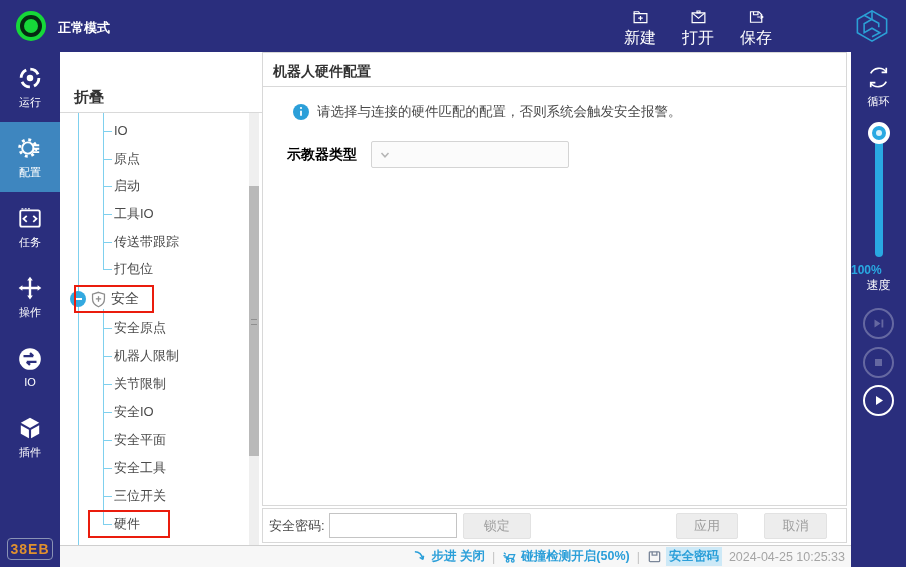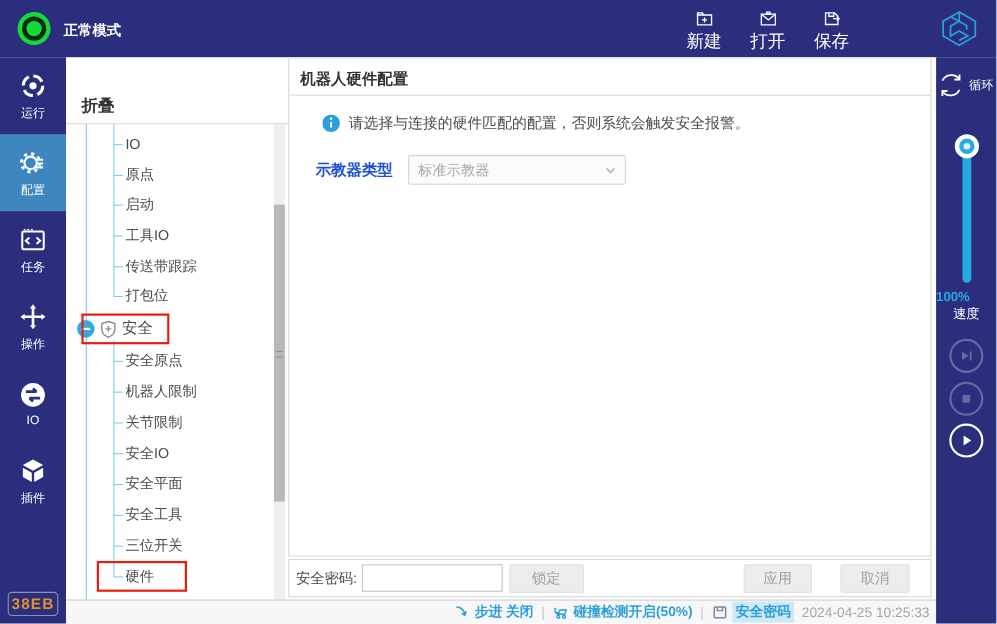--- a/index.html
+++ b/index.html
@@ -52,21 +52,21 @@
   .vsb-arrows { position:absolute; left:0; bottom:2px; width:10px; display:flex; flex-direction:column; align-items:center; gap:2px; }
   .vsb-arrows svg { width:9px; height:9px; cursor:pointer; }
 
   
   .main-card { position:absolute; left:262px; top:52px; width:585px; height:454px; background:#fff; border:1px solid #d8d8d8;padding-left:48px; }
   .main-title { position:absolute; left:10px; top:10px; font-size:14px; font-weight:bold; color:#333; }
   .main-divider { position:absolute; left:0; top:33px; width:100%; border-bottom:1px solid #d9d9d9; }
   .info-row { position:absolute; left:30px; top:50px; display:flex; align-items:center; gap:8px; font-size:13.5px; color:#4a4a4a; }
   .info-ico { width:16px; height:16px; flex:0 0 16px; }
   .pendant-row { position:absolute; left:24px; top:88px; display:flex; align-items:center; }
-  .pendant-label { font-size:14px; font-weight:bold; color:#1d4ed8; width:84px; }
+  .pendant-label { font-size:14px; font-weight:bold; color:#000000; width:84px; }
   .select { width:198px; height:27px; border:1px solid #d4d4d4; border-radius:2px; background:#fbfbfb; color:#a6a6a6;
     font-size:13px; display:flex; align-items:center; padding:0 8px; cursor:default; }
   .select .sel-text { flex:1; }
   .select svg { width:10px; height:10px; }
 
   
   .bottom-bar { position:absolute; left:262px; top:508px; width:585px; height:35px; background:#fff; border:1px solid #d8d8d8;
     display:flex; align-items:center; padding:0 19px 0 6px; }
   .bb-label { font-size:13px; color:#4a4a4a; }
   .bb-input { width:128px; height:25px; border:1px solid #c4c4c4; margin-left:4px; font-size:13px; padding:0 6px;
@@ -81,21 +81,21 @@
   .statusbar { position:absolute; left:60px; top:545px; width:791px; height:22px; background:#f7f7f7; border-top:1px solid #cfcfcf;
     display:flex; align-items:center; justify-content:flex-end; gap:7px; padding-right:6px; font-size:12.5px; }
   .sb-blue { color:#2b9fd9; font-weight:bold; cursor:pointer; display:flex; align-items:center; gap:4px; }
   .sb-sep { color:#c4c4c4; font-weight:normal; }
   .sb-fm { background:#cde9f7; padding:1px 3px; }
   .sb-date { color:#a5a5a5; }
   .statusbar svg { width:15px; height:15px; }
 
   
   .rightbar { position:absolute; left:851px; top:52px; width:55px; height:515px; background:#2a2e7d; color:#fff; }
-  .loop-btn { position:absolute; left:0; top:12px; width:55px; display:flex; flex-direction:row; align-items:center; gap:3px; cursor:pointer; }
+  .loop-btn { position:absolute; left:0; top:12px; width:55px; display:flex; flex-direction:column; align-items:center; gap:3px; cursor:pointer; }
   .loop-btn svg { width:27px; height:27px; }
   .loop-btn span { font-size:11px; }
   .slider-track { position:absolute; left:24px; top:81px; width:8px; height:124px; background:#29a9e2; border-radius:4px; cursor:pointer; }
   .slider-knob { position:absolute; left:17px; top:70px; width:22px; height:22px; border-radius:50%; background:#29a9e2;
     border:4px solid #fff; cursor:pointer; }
   .slider-knob::after { content:''; position:absolute; left:4px; top:4px; width:6px; height:6px; border-radius:50%; background:#d9f1fb; }
   .speed-val { position:absolute; left:0; top:211px; width:55px; text-align:left; font-size:12px; font-weight:bold; color:#29a9e2; }
   .speed-lab { position:absolute; left:0; top:225px; width:55px; text-align:center; font-size:12px; }
   .pb-btn { position:absolute; left:12px; width:31px; height:31px; border-radius:50%; border:2px solid #fff;
     display:flex; align-items:center; justify-content:center; cursor:pointer; }
@@ -265,21 +265,20 @@
       <circle cx="8" cy="8" r="8" fill="#2b9fd9"></circle>
       <path d="M8 6.8 v5" stroke="#fff" stroke-width="1.8"></path>
       <circle cx="8" cy="4" r="1.1" fill="#fff"></circle>
     </svg>
     <span>请选择与连接的硬件匹配的配置，否则系统会触发安全报警。</span>
   </div>
 
   <div class="pendant-row">
     <span class="pendant-label">示教器类型</span>
     <div class="select">
-      <span class="sel-text">标准示教器</span>
       <svg viewBox="0 0 10 10" fill="none" stroke="#b5b5b5" stroke-width="1.5">
           <path d="M1.5 3 L5 6.8 L8.5 3"></path>
         </svg>
     </div>
   </div>
 </div>
 
 <div class="bottom-bar">
   <span class="bb-label">安全密码:</span>
   <input class="bb-input" type="text" value="" style="">

